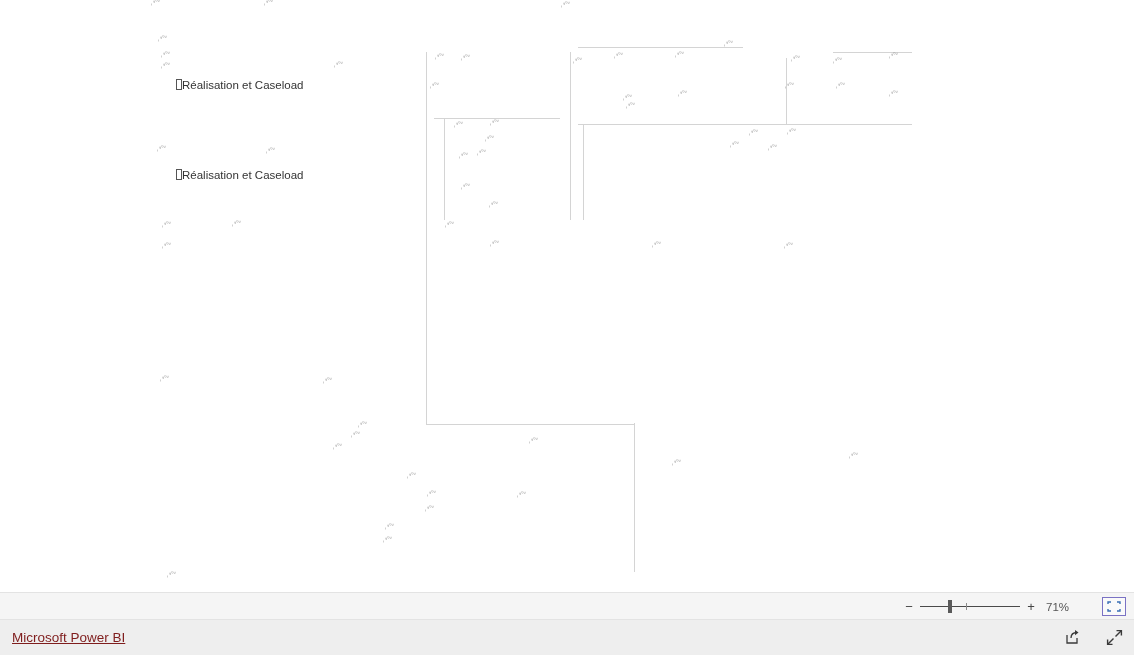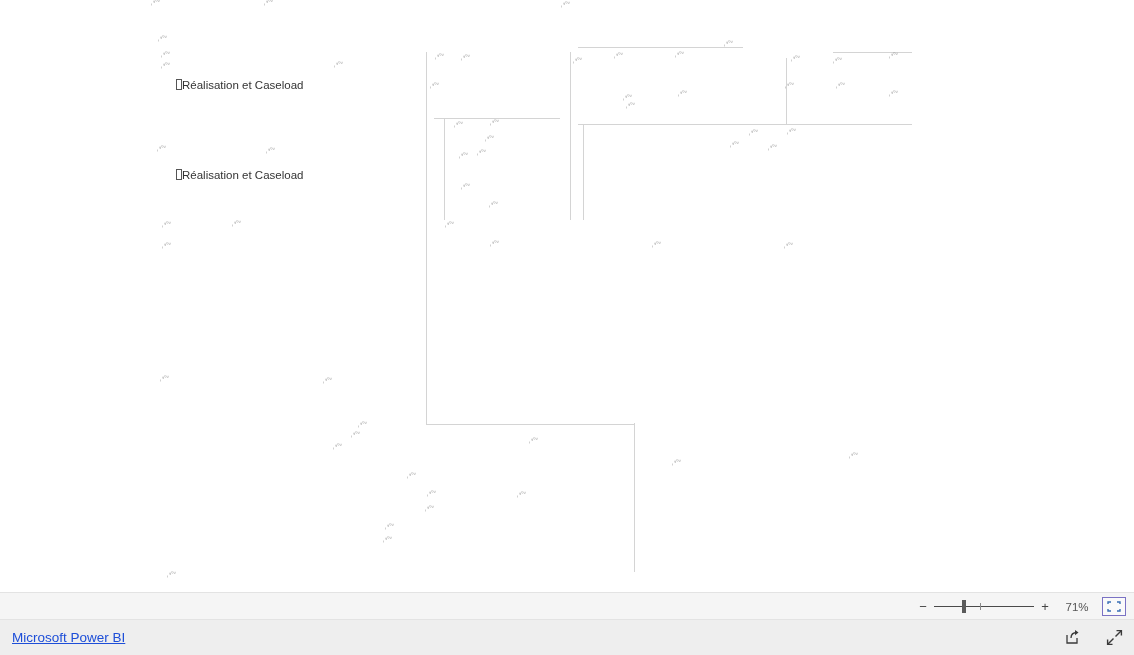--- a/index.html
+++ b/index.html
@@ -129,24 +129,24 @@
   #zoom-slider .thumb {
     position: absolute;
     left: 28px;
     top: 2px;
     width: 4px;
     height: 13px;
     background: #5a5a5a;
   }
   #zoom-level {
     min-width: 34px;
-    text-align: center;
+    text-align: left;
     font-size: 11.5px;
     color: #555;
-    margin: 0 8px 0 6px;
+    margin: 0 22px 0 6px;
   }
   #fit-page-btn {
     width: 24px;
     height: 19px;
     border: 1px solid #7a72c4;
     box-sizing: border-box;
     display: flex;
     align-items: center;
     justify-content: center;
     cursor: pointer;
@@ -161,21 +161,21 @@
     width: 1134px;
     height: 35px;
     background: #eeeeee;
     box-sizing: border-box;
   }
   #powerbi-link {
     position: absolute;
     left: 12px;
     top: 10px;
     font-size: 13.5px;
-    color: #1d4ed8;
+    color: #7f1d1d;
     text-decoration: underline;
     cursor: pointer;
   }
   #footer-actions {
     position: absolute;
     right: 10px;
     top: 0;
     height: 35px;
     display: flex;
     align-items: center;

